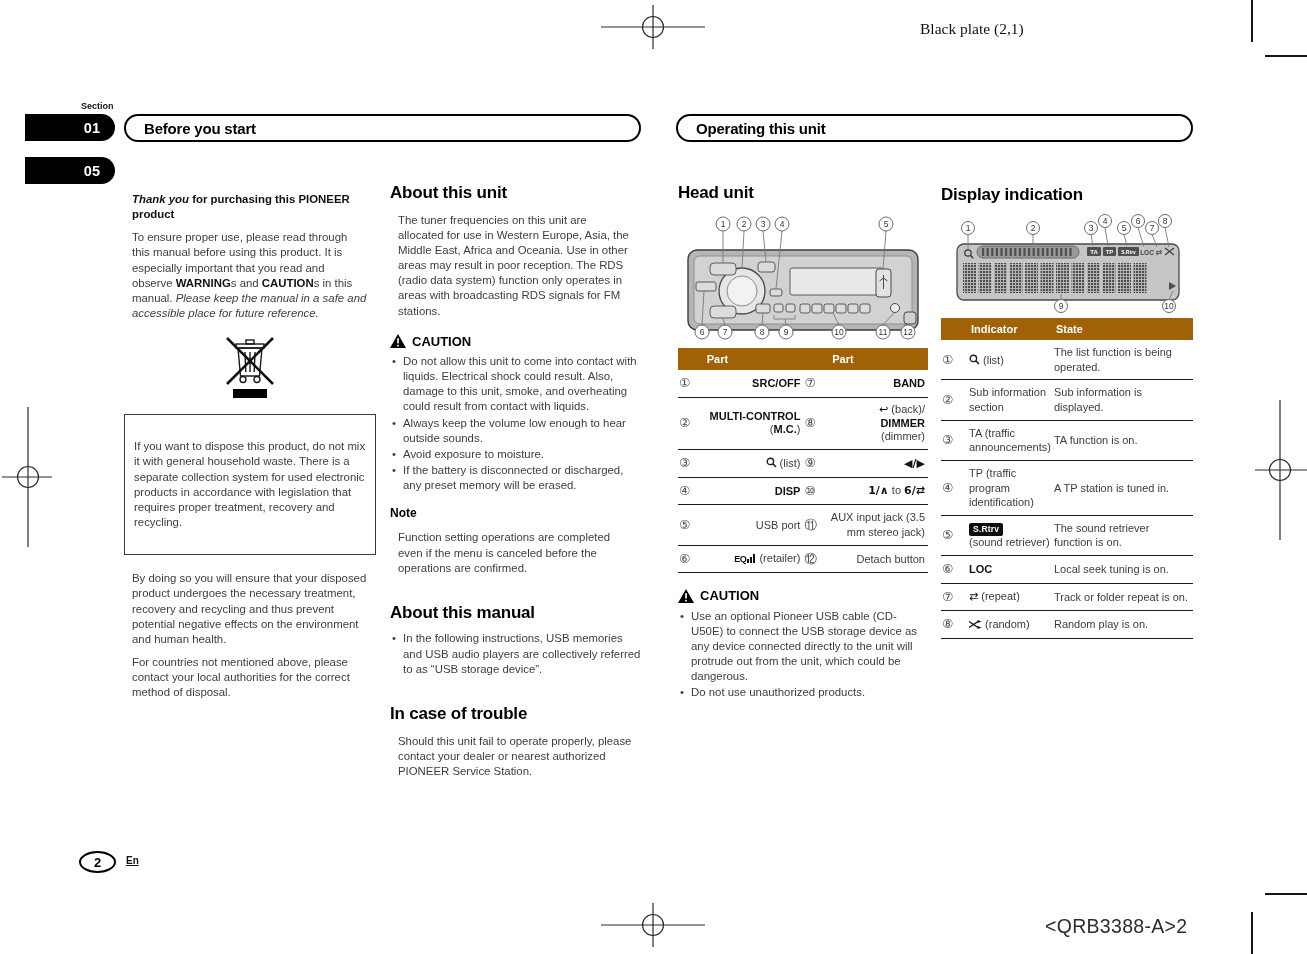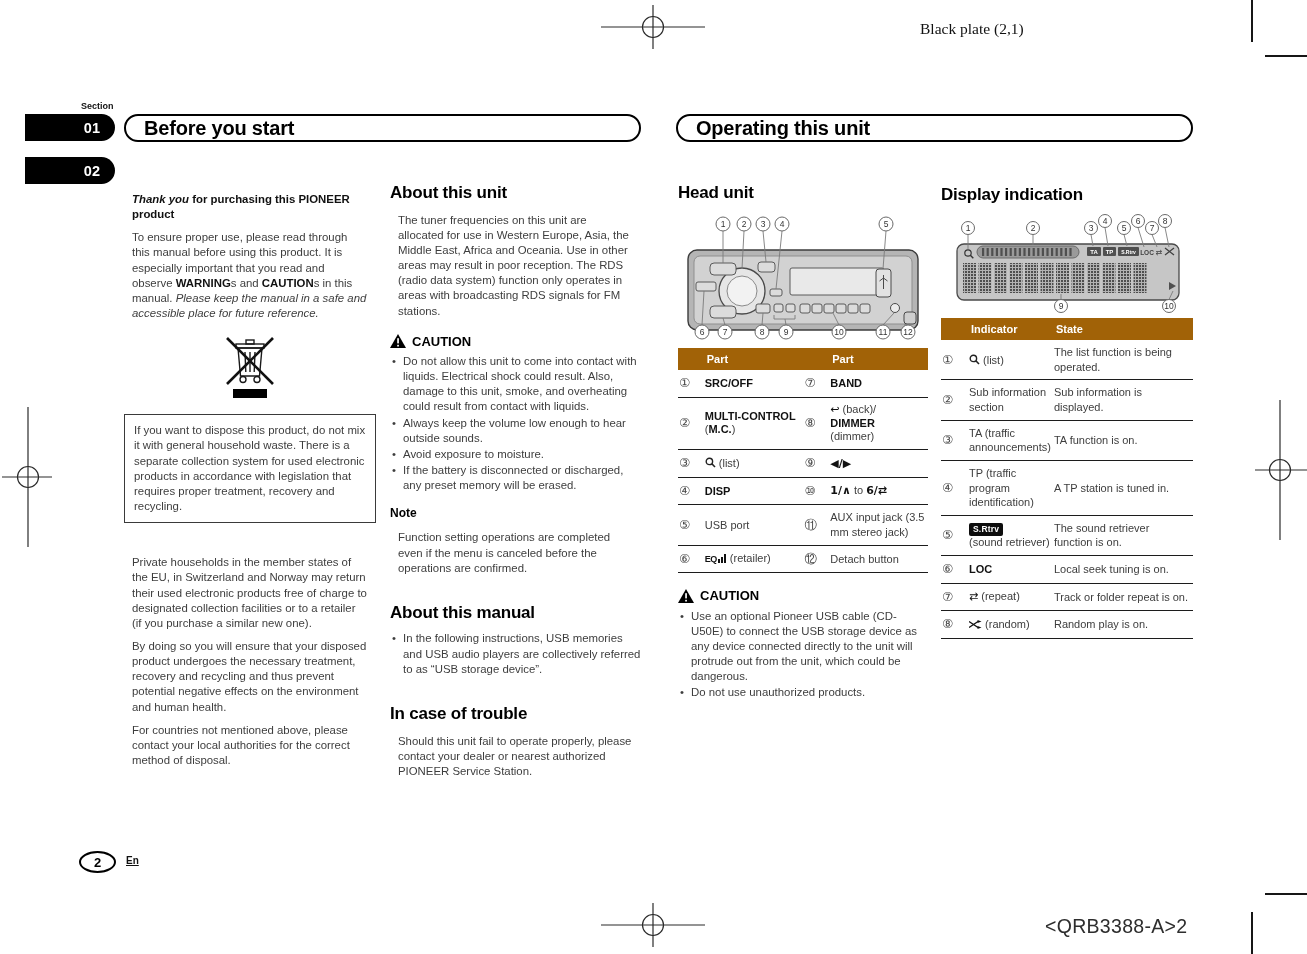--- a/index.html
+++ b/index.html
@@ -14,45 +14,45 @@
                font-size:15.5px;color:#111;}
   .plate-code{position:absolute;left:1045px;top:915px;font-size:19.5px;color:#2e2e2e;letter-spacing:.3px;}
 
   
   .section-label{position:absolute;left:81px;top:101px;font-size:9px;font-weight:bold;color:#111;}
   .tab{position:absolute;left:25px;width:90px;height:27px;background:#000;color:#fff;
        border-radius:0 14px 14px 0;display:flex;align-items:center;justify-content:flex-end;
        padding-right:15px;box-sizing:border-box;font-weight:bold;font-size:14.5px;}
   .banner{position:absolute;top:114px;height:28px;border:2.5px solid #000;border-radius:15px;
           box-sizing:border-box;display:flex;align-items:center;padding-left:18px;
-          font-weight:bold;font-size:20px;color:#000;background:#fff;letter-spacing:-.2px;}
+          font-weight:bold;font-size:15px;color:#000;background:#fff;letter-spacing:-.2px;}
 
   
   .col{position:absolute;font-size:11.4px;line-height:1.33;}
   .h2{font-size:17px;font-weight:bold;color:#000;margin:0 0 7px 0;letter-spacing:-.2px;}
   p{margin:8px;}.mt26{margin-top:26px}
   .intro-head{font-weight:bold;color:#111;}
   b{color:#111;}
-  .dispose-box{border:1.3px solid #3a3a3a;padding:8px 9px;margin:15px 0 32px 0;}
+  .dispose-box{border:1.3px solid #3a3a3a;padding:24px 9px;margin:15px 0 16px 0;}
   .weee{display:block;margin:14px auto 4px auto;}
 
   .caution-head{display:flex;align-items:center;gap:6px;font-weight:bold;color:#000;
                 font-size:13px;margin:14px 0 4px 0;}
   ul.bullets{margin:2px 0 0 0;padding:0;list-style:none;}
   ul.bullets li{position:relative;padding-left:13px;margin-bottom:1px;}
   ul.bullets li::before{content:"\2022";position:absolute;left:2px;color:#3d3d3d;}
   .note-label{font-weight:bold;color:#000;font-size:12px;margin-top:13px;}
 
   
   table{border-collapse:collapse;width:100%;font-size:11px;color:#3d3d3d;}
   th{background:#a16207;color:#fff;text-align:left;font-weight:bold;padding:4px 2px;font-size:11px;}
   td{border-bottom:1.8px solid #1c1c1c;padding:5px 3px 5px 0;vertical-align:middle;}
   td.num{width:24px;color:#4a4a4a;font-size:12.5px;padding-left:1px;}
   .ptable{margin-top:8px;}
-  .ptable td.part{width:100px;}
+  .ptable td.part{width:100px;text-align:right;}
   .dtable td.ind{width:74px;}
   .cl{line-height:1.25;}
   .badge{display:inline-block;background:#0d0d0d;color:#fff;font-weight:bold;font-size:8.5px;
          padding:1px 4px 1.5px 4px;border-radius:2px;letter-spacing:.2px;}
   .glyph{font-family:"DejaVu Sans",sans-serif;color:#111;}
   .eq-ic b{font-size:9px;letter-spacing:-.5px;}
   .ic{display:inline-block;vertical-align:-1px;}
 
   
   .diagram{display:block;margin:4px 0 4px 0;}
@@ -97,21 +97,21 @@
   <div class="mark-line" style="left:1265px;top:893px;width:42px;height:2px"></div>
   <div class="mark-line" style="left:1251px;top:912px;width:2px;height:42px"></div>
   <div class="plate-label">Black plate (2,1)</div>
   <div class="plate-code">&lt;QRB3388-A&gt;2</div>
 
   <div class="section-label">Section</div>
   <div class="tab" style="top:114px">
       <span>01</span>
     </div>
   <div class="tab" style="top:157px">
-      <span>02</span>
+      <span>05</span>
     </div>
 
   <div class="banner" style="left:124px;width:517px">
     <span>Before you start</span>
   </div>
   <div class="banner" style="left:676px;width:517px">
     <span>Operating this unit</span>
   </div>
 
   <div class="col" style="left:124px;top:184px;width:252px">
@@ -131,21 +131,20 @@
       </g>
       <g stroke="#111" stroke-width="2.6">
         <line x1="3" y1="3" x2="49" y2="49"></line>
           <line x1="49" y1="3" x2="3" y2="49"></line>
       </g>
       <rect x="9" y="54" width="34" height="9" fill="#000"></rect>
     </svg>
 
     <div class="dispose-box">If you want to dispose this product, do not mix it with general household waste. There is a separate collection system for used electronic products in accordance with legislation that requires proper treatment, recovery and recycling.</div>
 
-    <p>Private households in the member states of the EU, in Switzerland and Norway may return their used electronic products free of charge to designated collection facilities or to a retailer (if you purchase a similar new one).</p>
     <p>By doing so you will ensure that your disposed product undergoes the necessary treatment, recovery and recycling and thus prevent potential negative effects on the environment and human health.</p>
     <p>For countries not mentioned above, please contact your local authorities for the correct method of disposal.</p>
   </div>
 
   <div class="col" style="left:390px;top:182px;width:252px">
     <h2 class="h2">About this unit</h2>
     <p>The tuner frequencies on this unit are allocated for use in Western Europe, Asia, the Middle East, Africa and Oceania. Use in other areas may result in poor reception. The RDS (radio data system) function only operates in areas with broadcasting RDS signals for FM stations.</p>
 
     <div class="caution-head">
       <svg class="ic" width="16" height="14">

